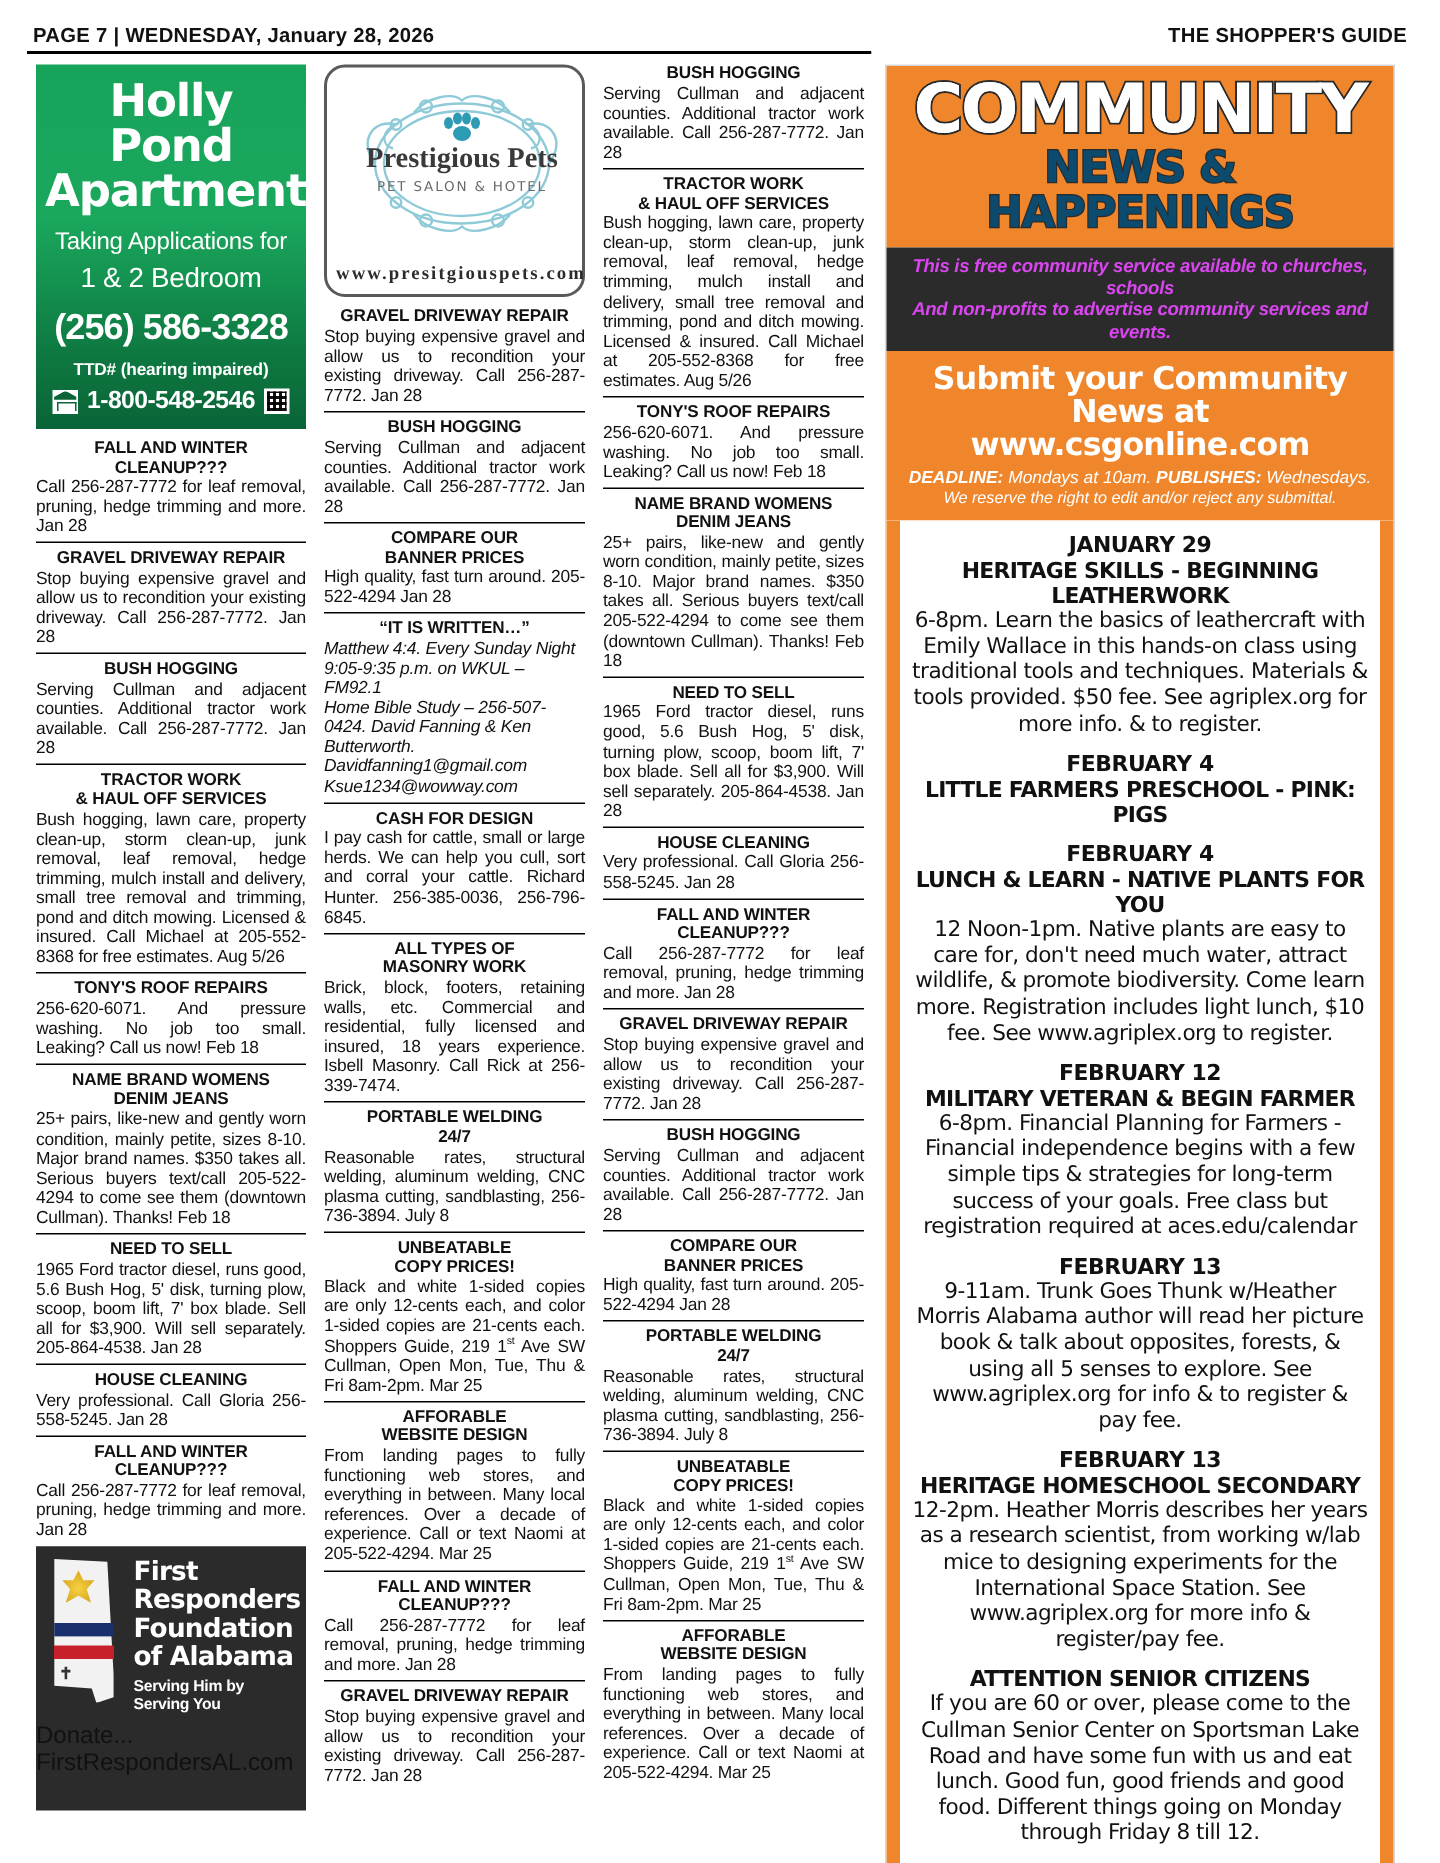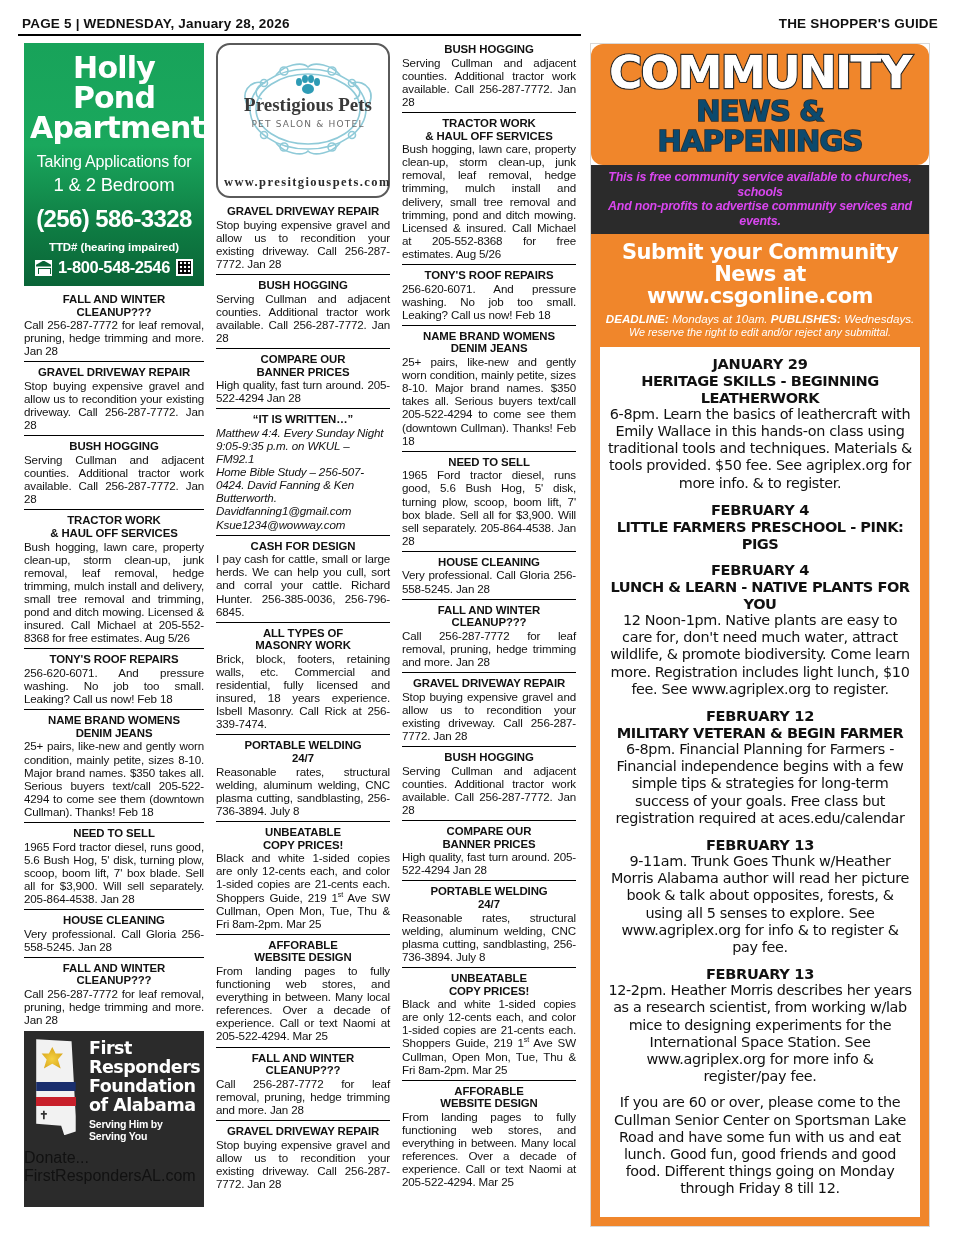--- a/index.html
+++ b/index.html
@@ -129,21 +129,21 @@
   }
   .ad-pets .pweb {
     font-family:"Liberation Serif", serif; font-size:12.5px; letter-spacing:1.4px;
     margin-top:10px; color:#2b2b2b; font-weight:700;
   }
   .swirl { stroke:#8fcad8; fill:none; stroke-width:1.6; }
 
   
   .community { border:0; }
   .comm-head {
-    background:#f0862b; padding:8px 10px 9px 10px; text-align:center;border-radius:12px;
+    background:#f0862b; padding:8px 10px 9px 10px; text-align:center;
   }
   .comm-head .l1 {
     font-family:"DejaVu Sans", sans-serif;
     font-size:45px; font-weight:700; line-height:42px; color:#fff;
     letter-spacing:-1.5px;
     -webkit-text-stroke:2.6px #2b2b2b;
     paint-order:stroke fill;
     text-shadow:0 0 0 #fff;
   }
   .comm-head .l2 {
@@ -190,21 +190,21 @@
   }
   .comm-outer { border:1px solid #d8d8d8; }
 </style>
 </head>
 <body>
 
 <div class="page">
 
   <div class="masthead">
     <div class="left">
-      <span class="pg">PAGE 5</span>
+      <span class="pg">PAGE 7</span>
       <span>|</span>
       <span>WEDNESDAY, January 28, 2026</span>
     </div>
     <div class="right">THE SHOPPER'S GUIDE</div>
     <div class="mast-gap"></div>
     <div class="mast-gap2"></div>
     <div class="mast-gap3"></div>
   </div>
 
   <div class="cols">
@@ -509,23 +509,25 @@
               <div class="date">FEBRUARY 12</div>
               <div class="title">MILITARY VETERAN &amp; BEGIN FARMER</div>
               <div class="desc">6-8pm. Financial Planning for Farmers - Financial independence begins with a few simple tips &amp; strategies for long-term success of your goals.  Free class but registration required at aces.edu/calendar</div>
             </div>
             <div class="evt">
               <div class="date">FEBRUARY 13</div>
               <div class="desc">9-11am. Trunk Goes Thunk w/Heather Morris Alabama author will read her picture book &amp; talk about opposites, forests, &amp; using all 5 senses to explore. See www.agriplex.org for info &amp; to register &amp; pay fee.</div>
             </div>
             <div class="evt">
               <div class="date">FEBRUARY 13</div>
+              <div class="title">HERITAGE HOMESCHOOL SECONDARY</div>
               <div class="desc">12-2pm. Heather Morris describes her years as a research scientist, from working w/lab mice to designing experiments for the International Space Station. See www.agriplex.org for more info &amp; register/pay fee.</div>
             </div>
             <div class="evt">
+              <div class="title">ATTENTION SENIOR CITIZENS</div>
               <div class="desc">If you are 60 or over, please come to the Cullman Senior Center on Sportsman Lake Road and have some fun with us and eat lunch. Good fun, good friends and good food. Different things going on Monday through Friday 8 till 12.</div>
             </div>
           </div>
       </div>
     </div>
 
   </div>
 </div>
 
 </body></html>

